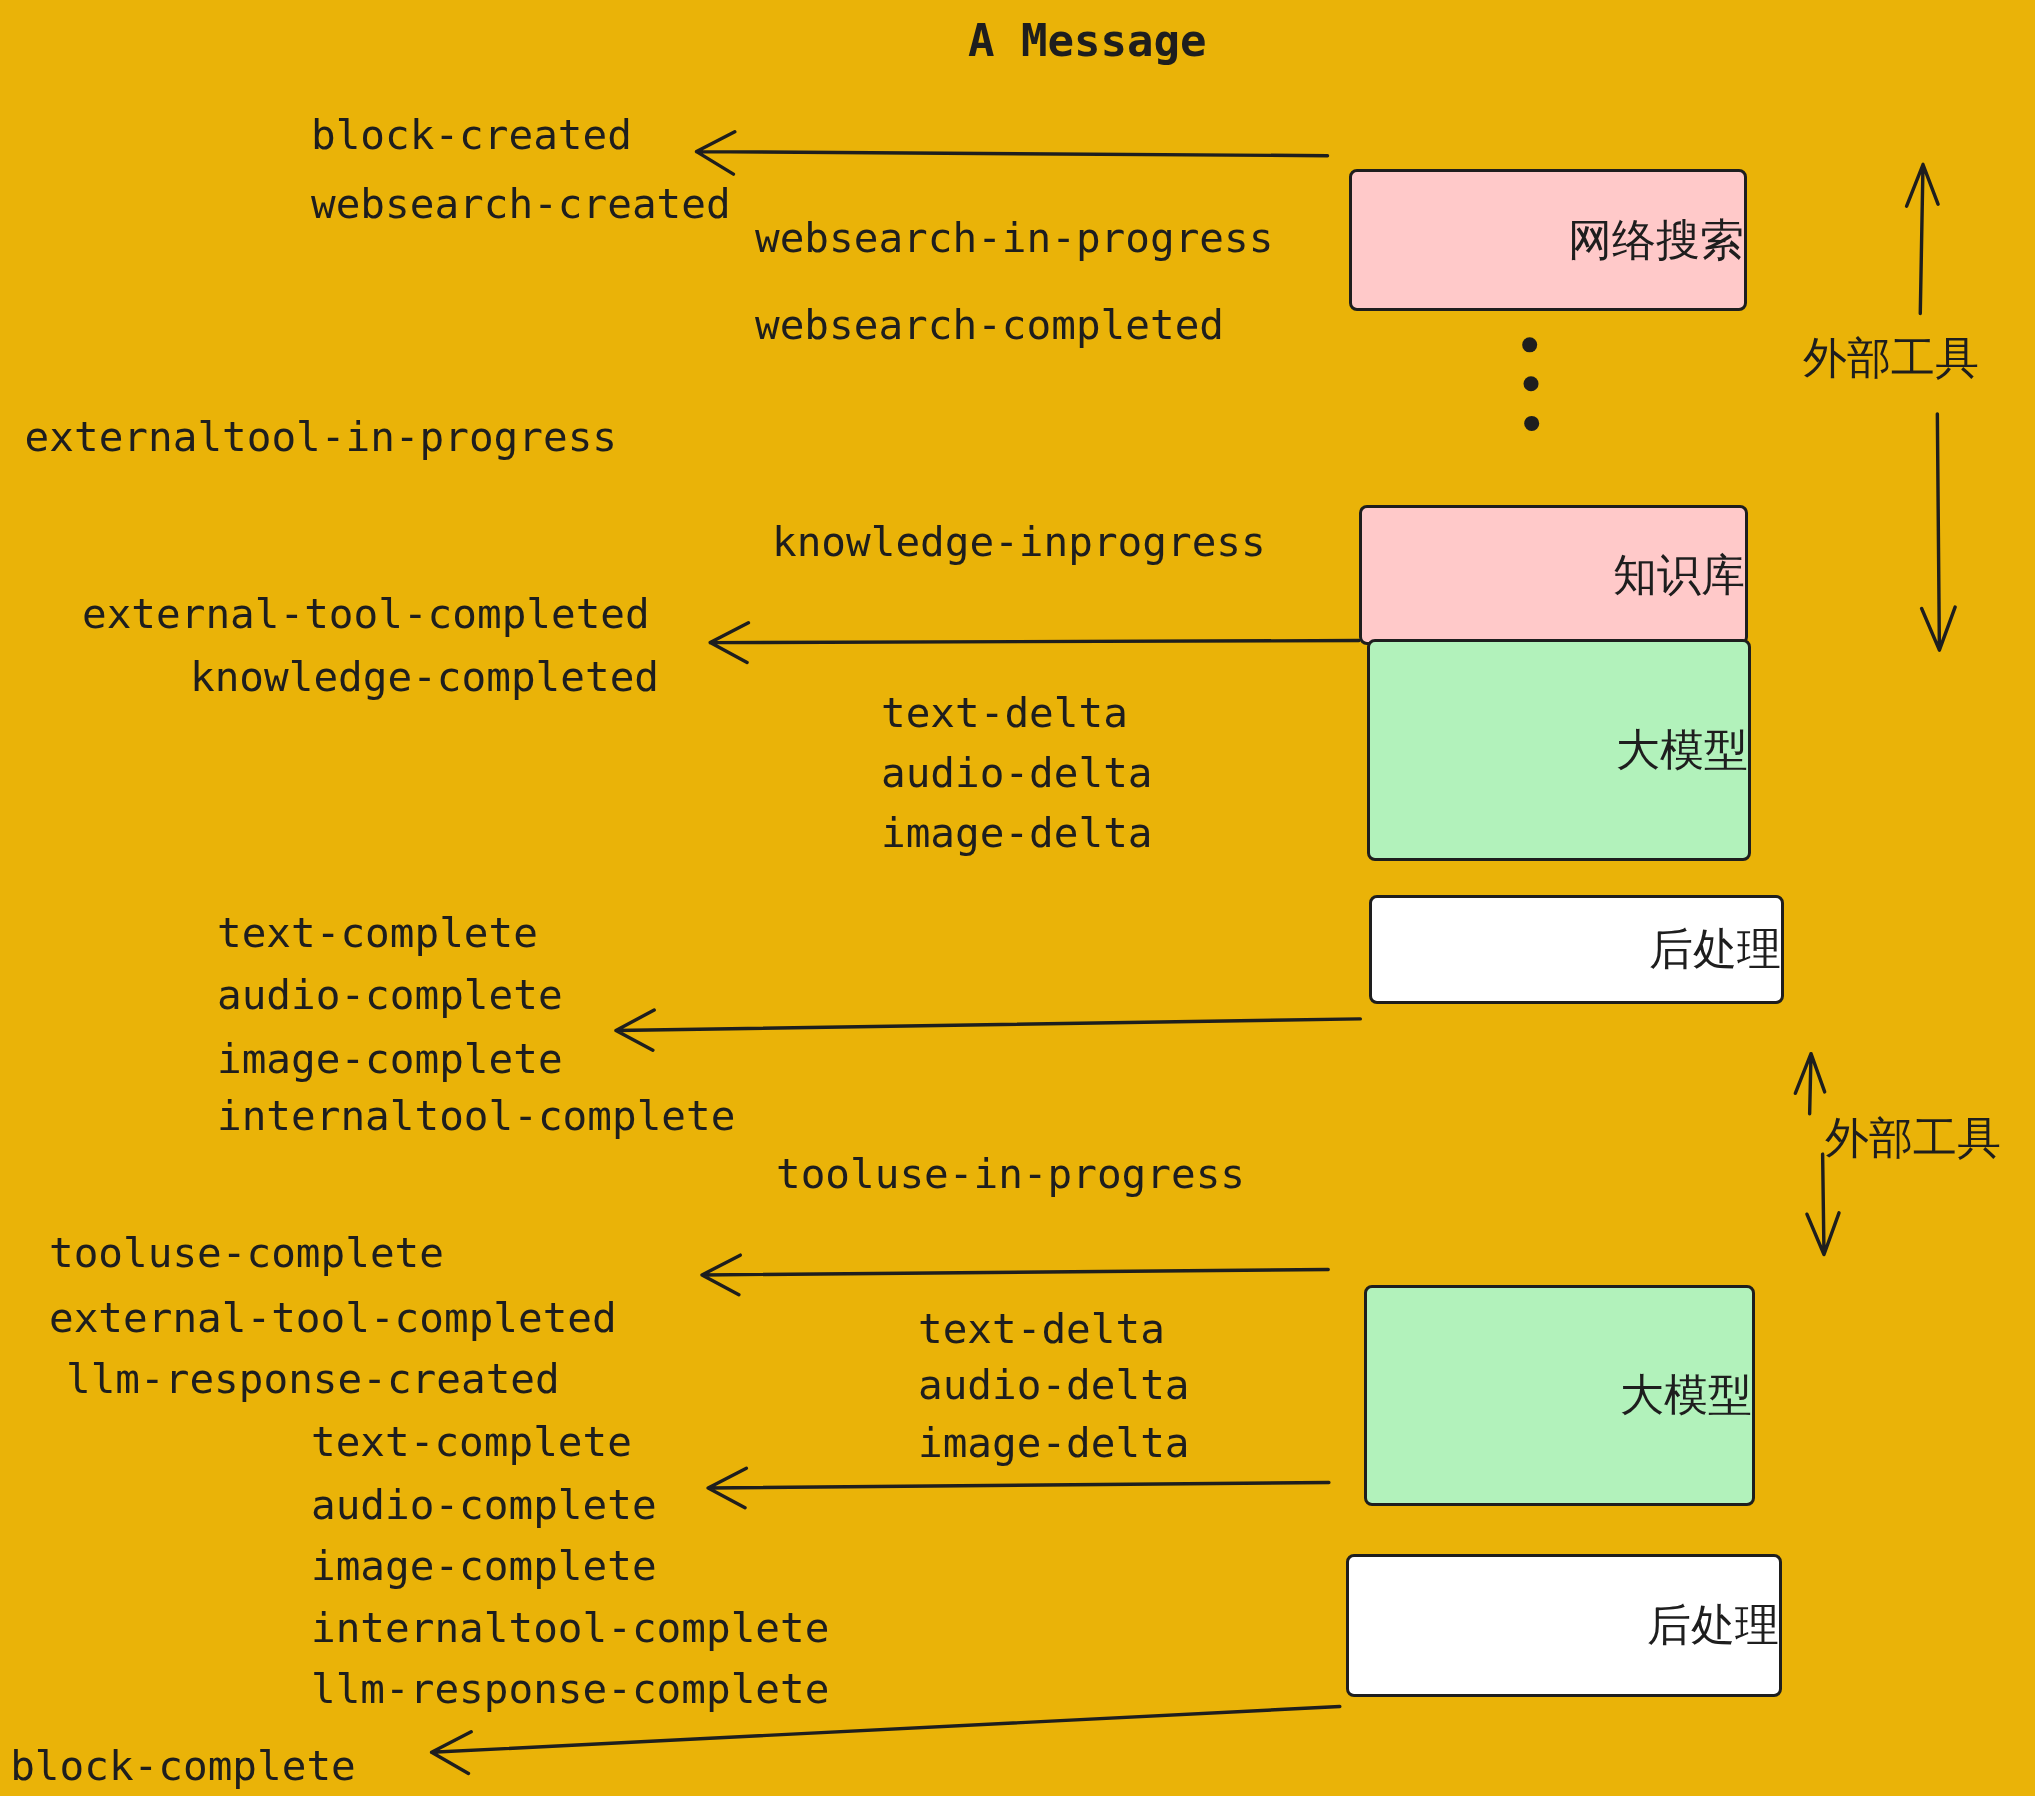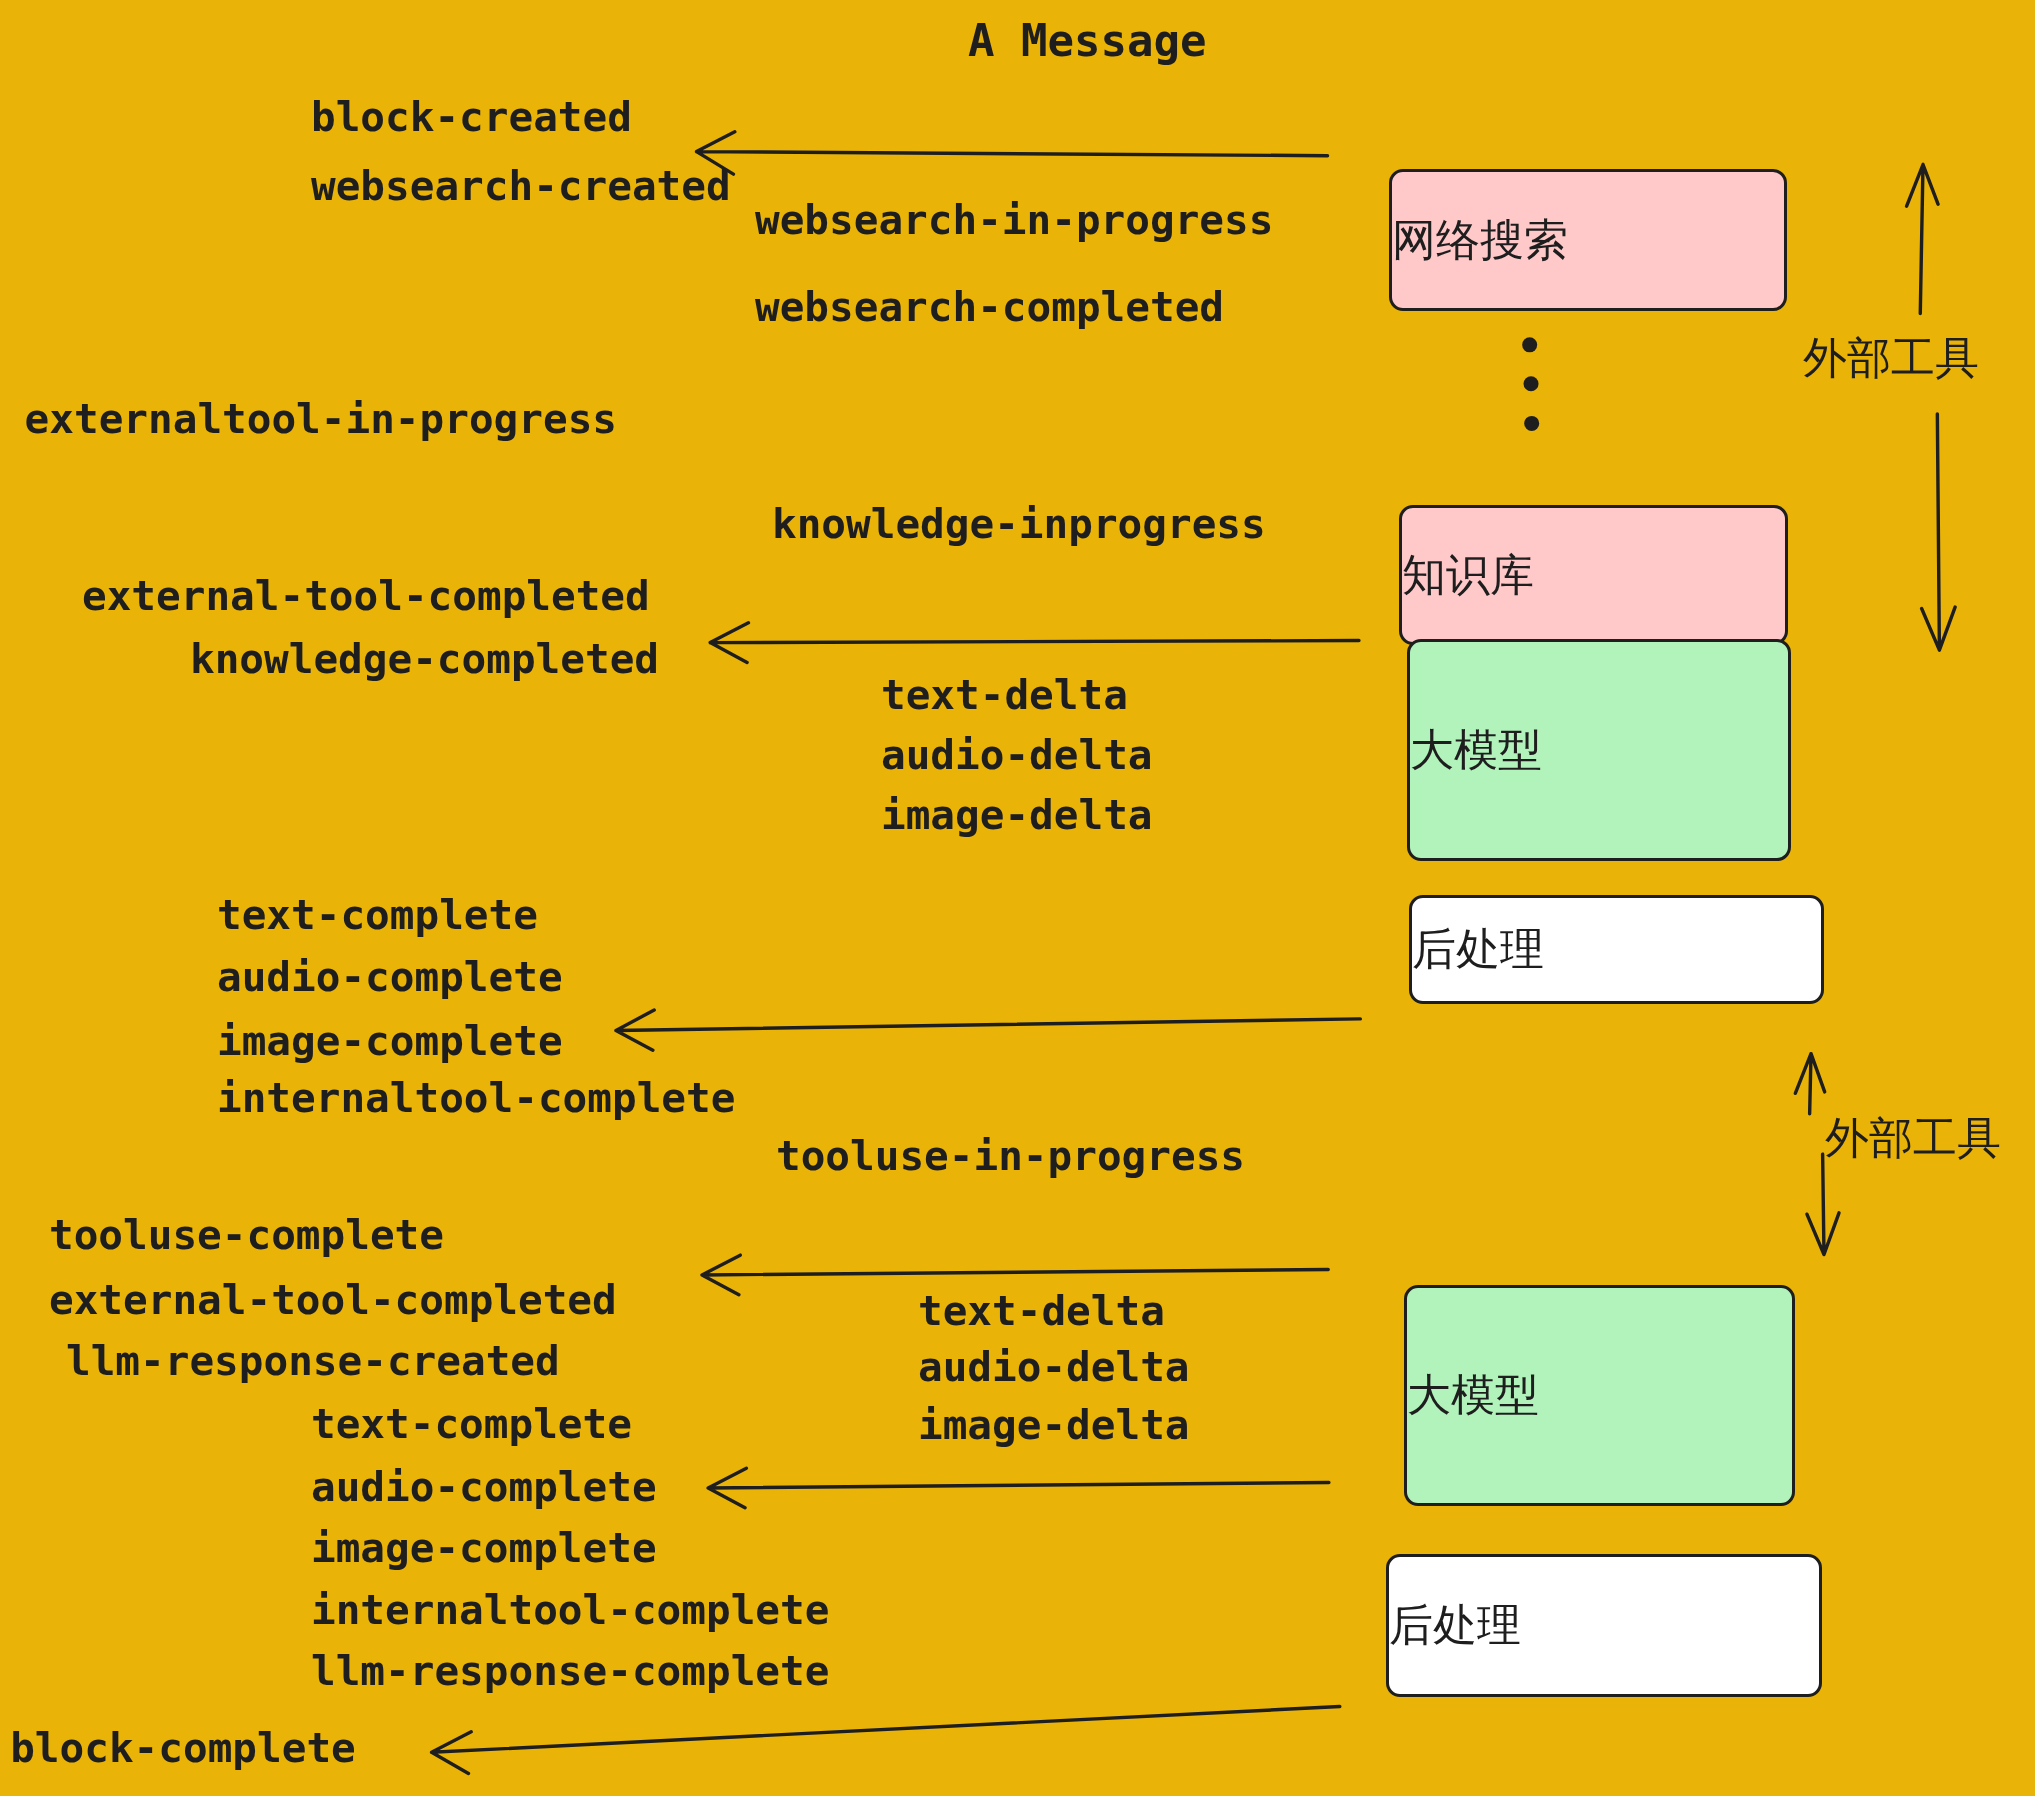--- a/index.html
+++ b/index.html
@@ -36,34 +36,34 @@
     font-family:"DejaVu Sans Mono",monospace;
     font-weight:700;
     font-size:44px;
     white-space:nowrap;
   }
   .evt{
     position:absolute;
     transform:translateY(-50%);
     font-family:"DejaVu Sans Mono",monospace;
     font-size:41px;
-    font-weight:700;
+    font-weight:400;
     white-space:nowrap;
     line-height:1;
+    margin-top:18px;
   }
   .box{
     position:absolute;
-    display:flex;align-items:center;justify-content:flex-start;
+    display:flex;align-items:center;justify-content:flex-end;
     border:3.4px solid var(--stroke);
-    border-radius:14px;
+    border-radius:8px;
     font-family:"DejaVu Sans","Liberation Sans",sans-serif;
     font-size:44px;
     font-weight:500;
     white-space:nowrap;
-    margin-left:40px;
   }
   .box.pink{background:var(--pink);}
   .box.green{background:var(--green);}
   .box.yellow{background:var(--yellow);}
   .box.white{background:var(--white);}
   .box .mono{font-family:"DejaVu Sans Mono",monospace;font-weight:700;font-size:42px;}
   .side-label{
     position:absolute;
     transform:translateY(-50%);
     font-family:"DejaVu Sans","Liberation Sans",sans-serif;

